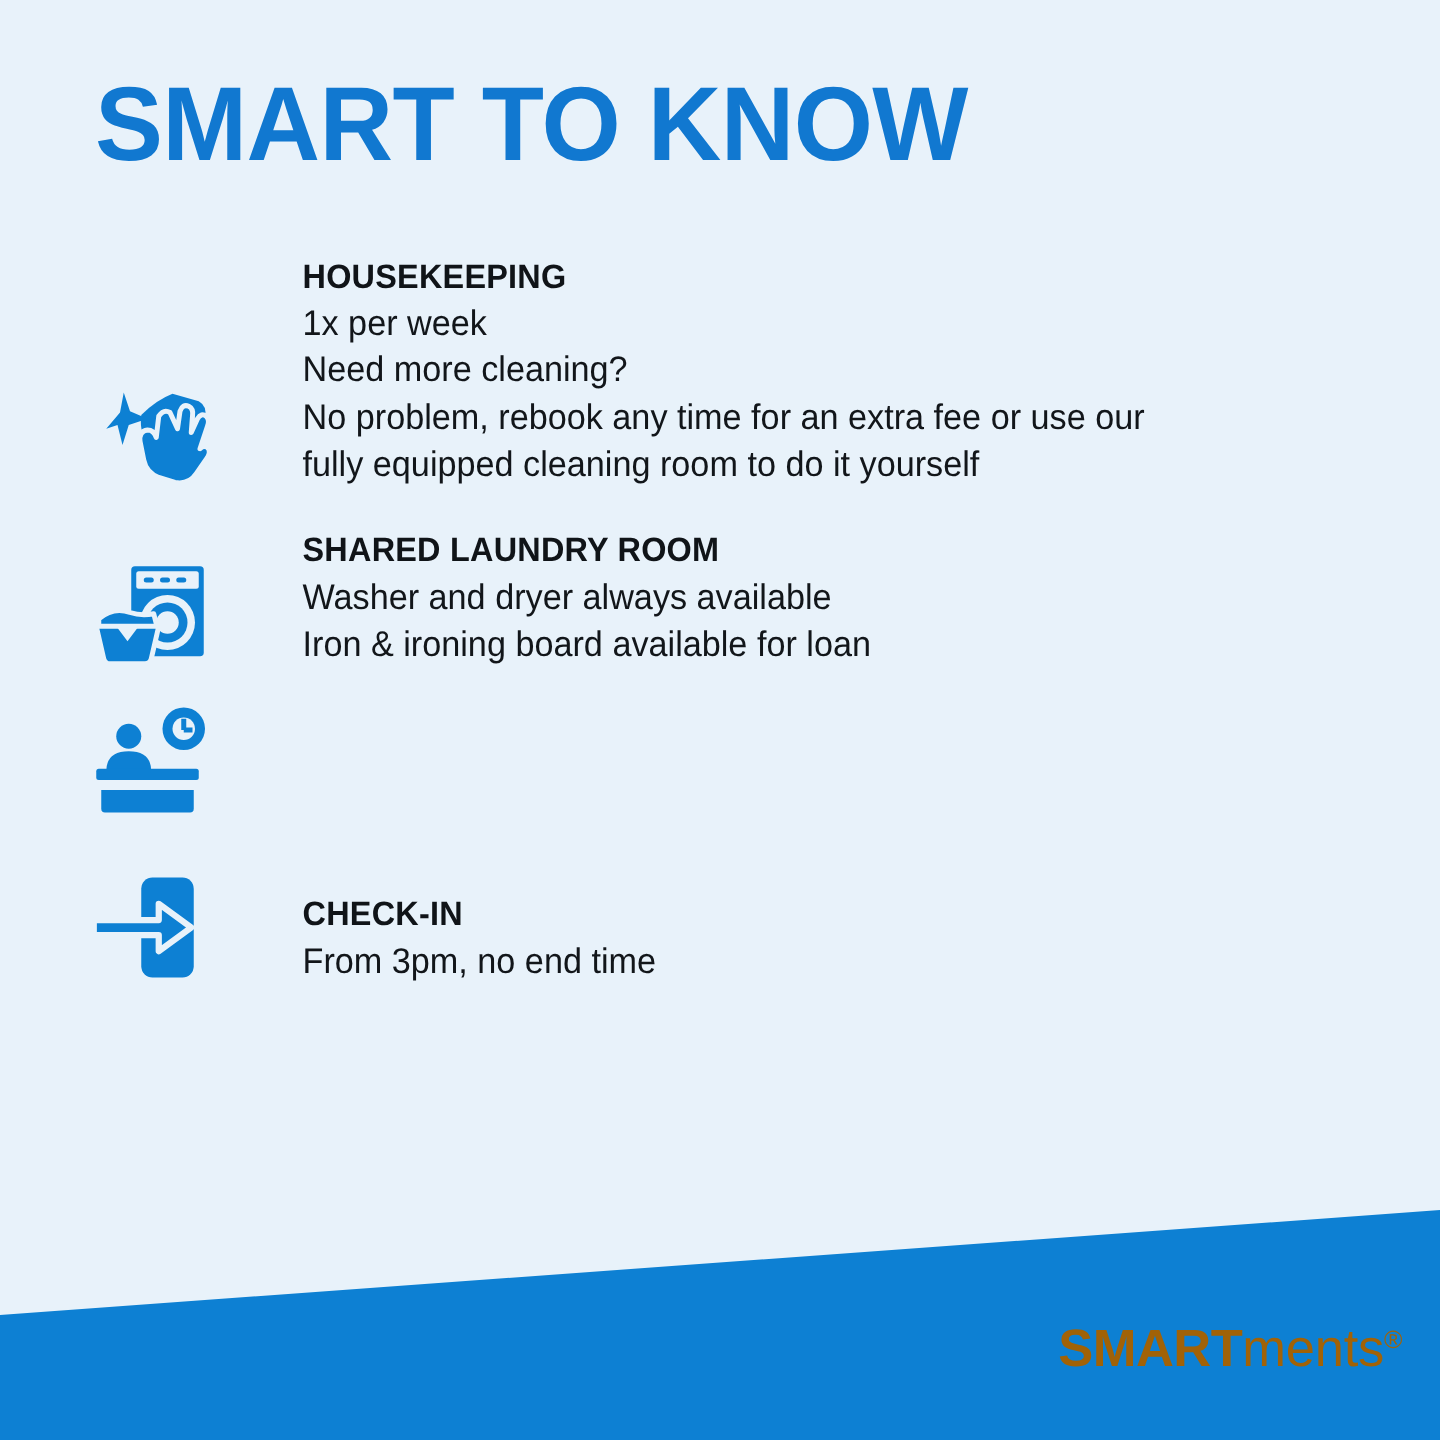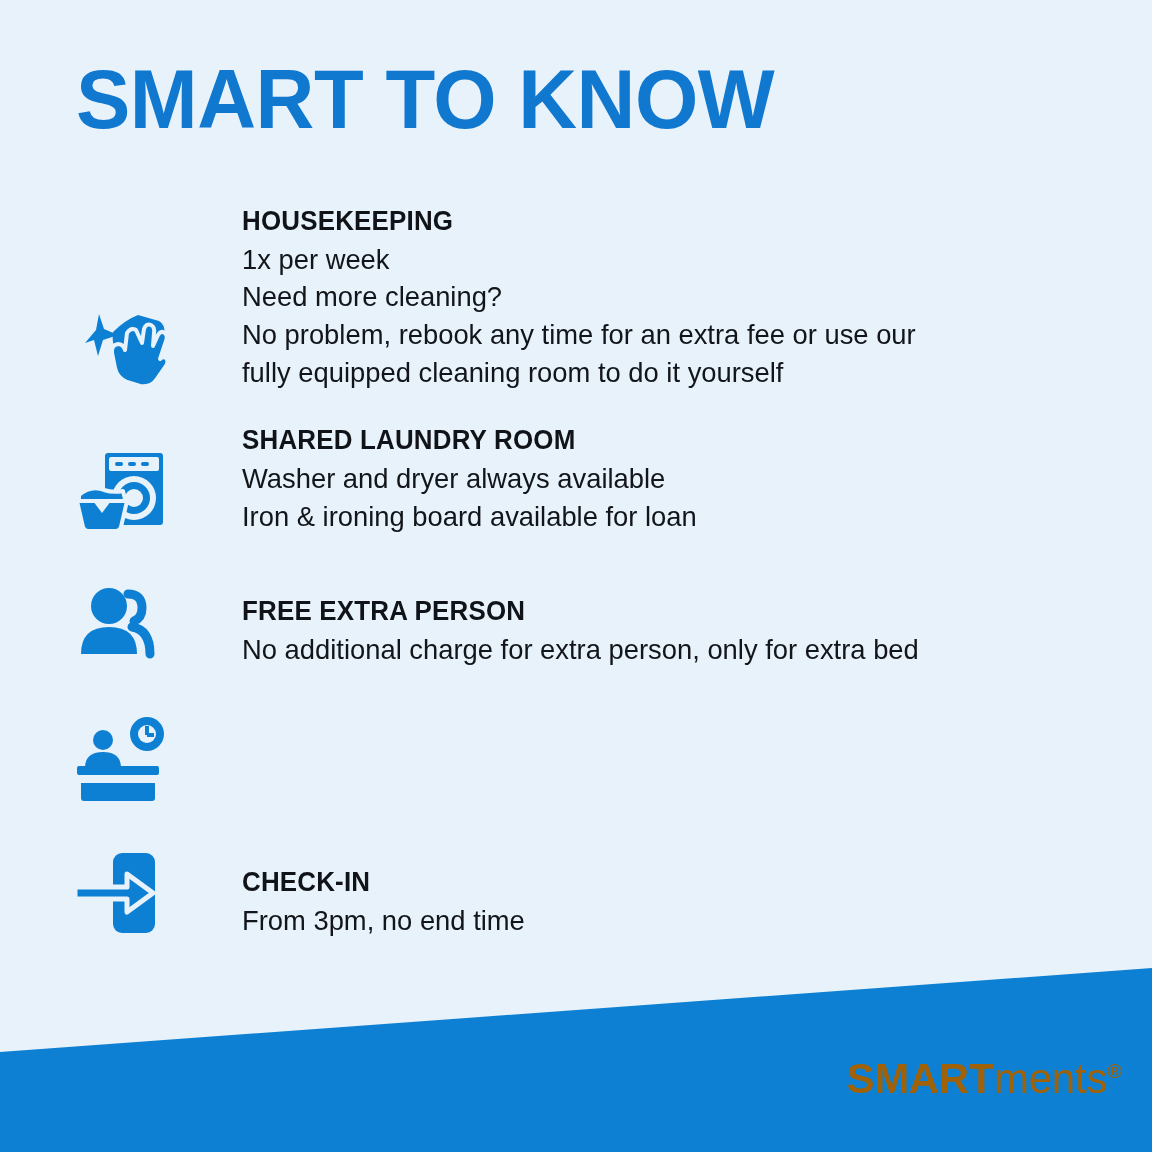--- a/index.html
+++ b/index.html
@@ -87,21 +87,21 @@
     line-height: 1.32;
     margin: 0;
     transform: scaleX(0.96);
     transform-origin: left center;
     white-space: nowrap;
   }
 
   
   .row-housekeeping { margin-bottom: 34px; }
   .row-housekeeping .icon-cell { padding-top: 34px; }
-  .row-laundry { margin-bottom: 33px; }
+  .row-laundry { margin-bottom: 18px; }
   .row-laundry .icon-cell { padding-top: 16px; }
   .row-person { margin-bottom: 36px; }
   .row-person .icon-cell { padding-top: 8px; }
   .row-reception { margin-bottom: 35px; }
   .row-reception .icon-cell { padding-top: 8px; }
   .row-checkin .icon-cell { padding-top: 8px; }
 
   
   .footer-wedge {
     position: absolute;
@@ -189,40 +189,20 @@
           </svg>
         </div>
       </div>
       <div class="text-cell">
         <div class="item-title">SHARED LAUNDRY ROOM</div>
         <div class="item-line">Washer and dryer always available</div>
         <div class="item-line">Iron &amp; ironing board available for loan</div>
       </div>
     </div>
 
-    <div class="info-row row-person">
-      <div class="icon-cell">
-        <div class="icon-box">
-          <svg width="90" height="80" viewBox="0 0 90 80" aria-hidden="true">
-            <g fill="#0d80d3">
-
-              <path d="M52 12 Q66 12 66 26 Q66 36 58 39" fill="none" stroke="#0d80d3" stroke-width="9" stroke-linecap="round"></path>
-              <path d="M56 45 Q74 48 74 72" fill="none" stroke="#0d80d3" stroke-width="9" stroke-linecap="round"></path>
-
-              <circle cx="33" cy="24" r="18"></circle>
-              <path d="M5 72 Q5 45 33 45 Q61 45 61 72 Z"></path>
-            </g>
-          </svg>
-        </div>
-      </div>
-      <div class="text-cell">
-        <div class="item-title">FREE EXTRA PERSON</div>
-        <div class="item-line">No additional charge for extra person, only for extra bed</div>
-      </div>
-    </div>
 
     <div class="info-row row-reception">
       <div class="icon-cell">
         <div class="icon-box">
           <svg width="104" height="92" viewBox="0 0 104 92" aria-hidden="true">
             <g fill="#0d80d3">
 
               <circle cx="78" cy="22" r="17"></circle>
               <circle cx="78" cy="22" r="9" fill="#e8f2fa"></circle>
               <rect x="76" y="14" width="4" height="9" fill="#0d80d3"></rect>

